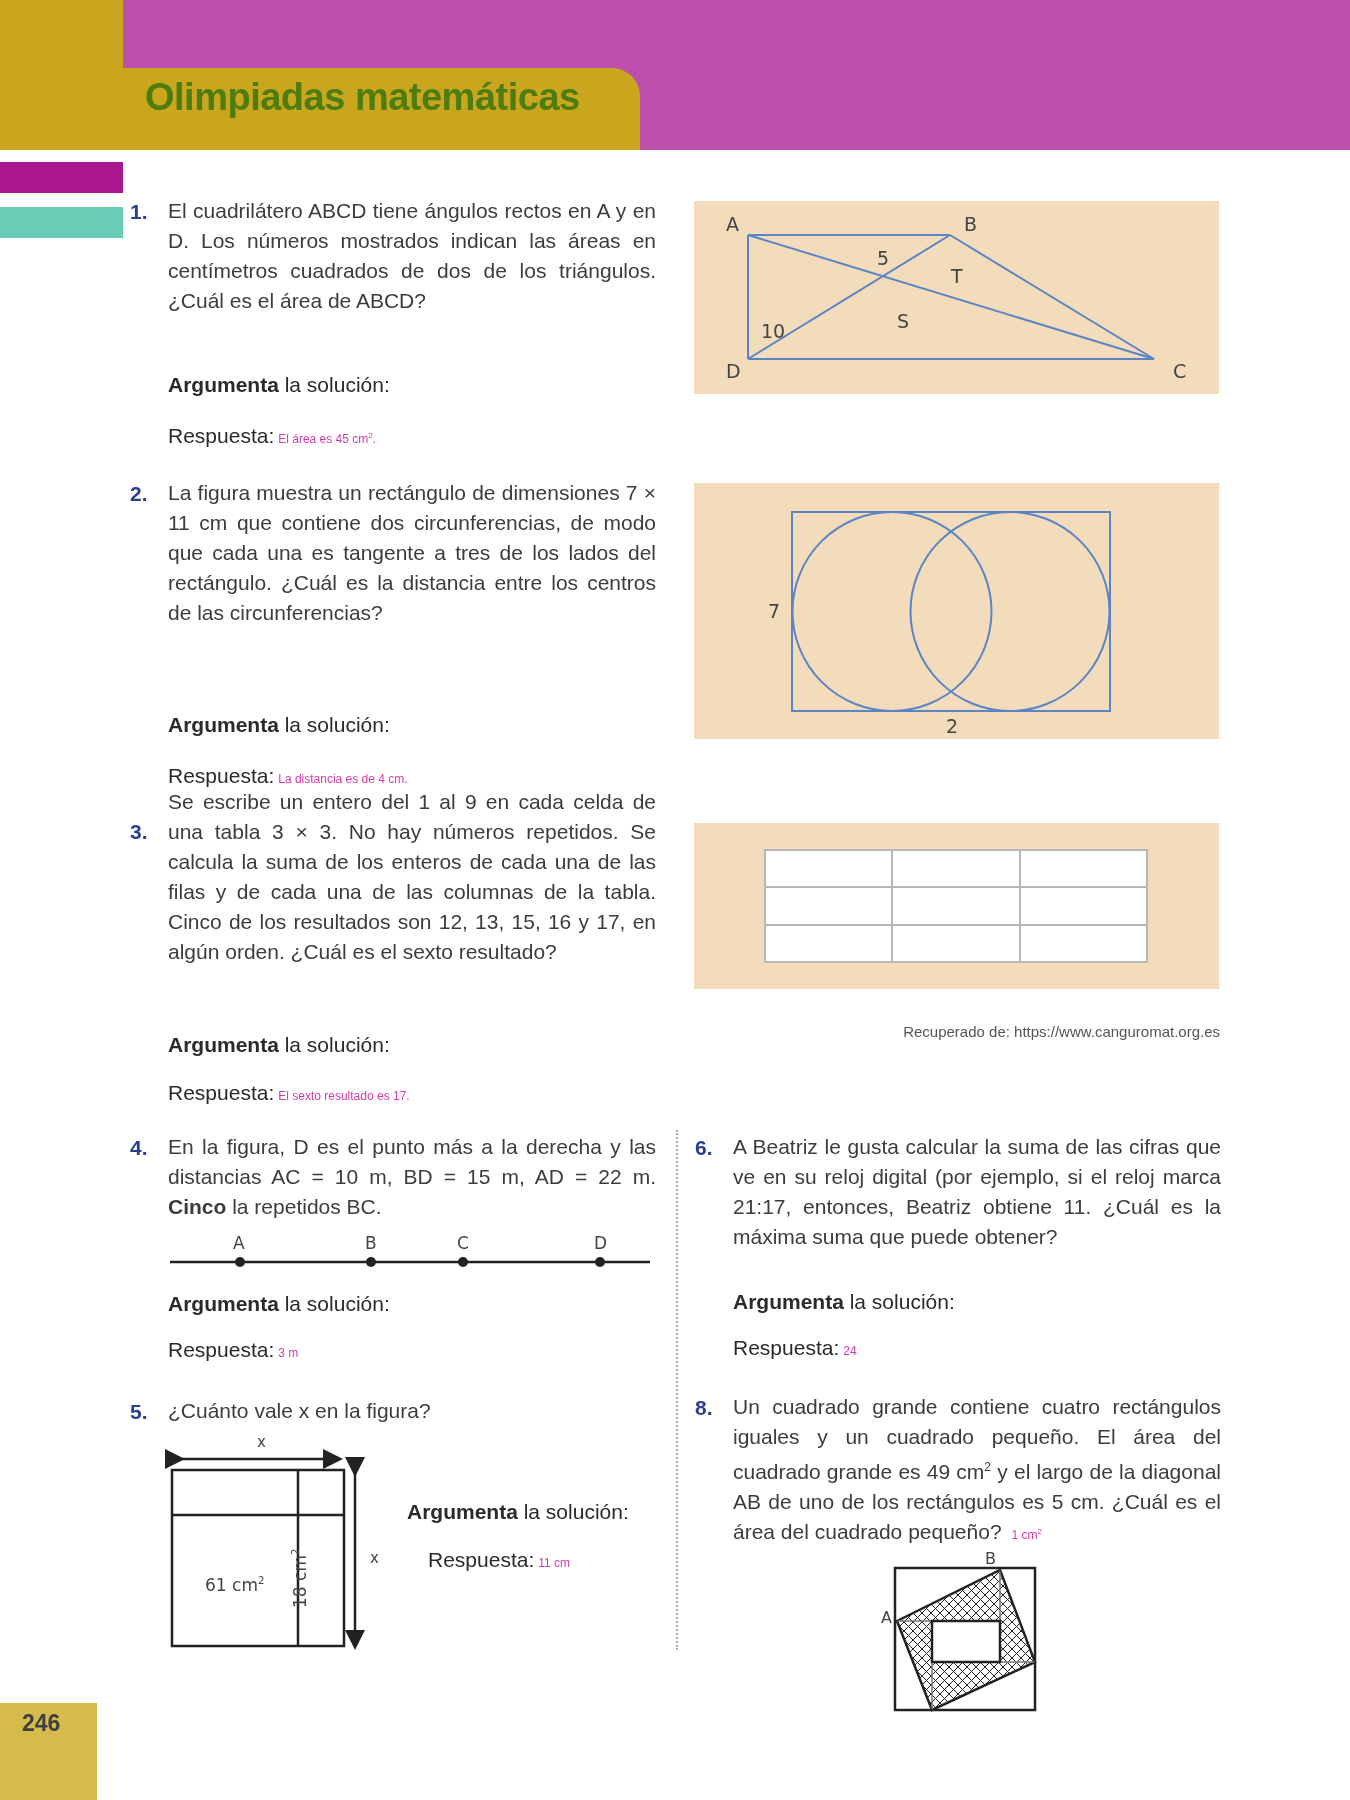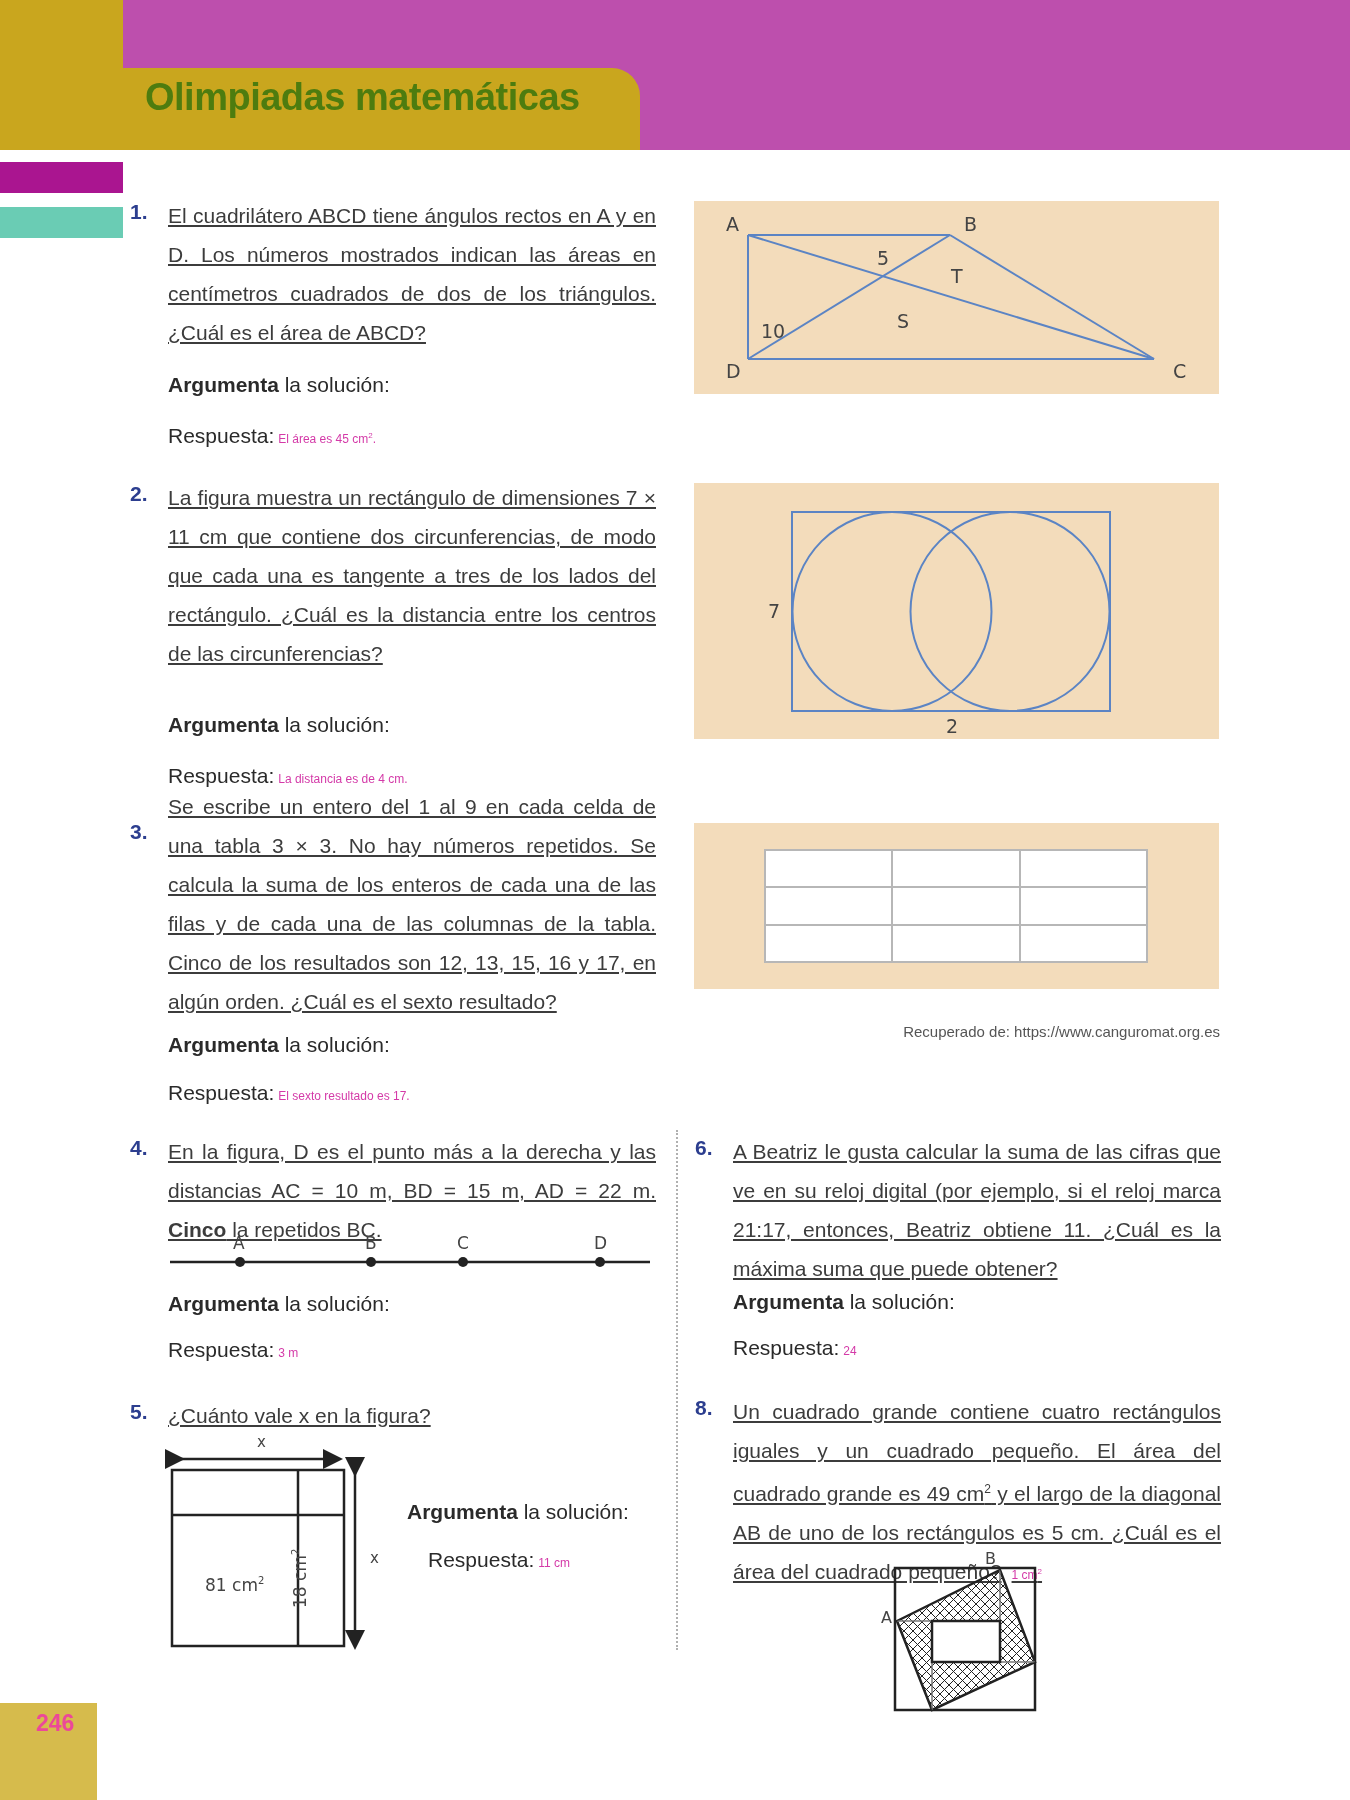--- a/index.html
+++ b/index.html
@@ -10,32 +10,32 @@
   .abs { position: absolute; }
   
   .hdr-purple { left: 123px; top: 0; width: 1227px; height: 150px; background: #bd4fad; }
   .hdr-gold-left { left: 0; top: 0; width: 123px; height: 150px; background: #c9a61e; }
   .hdr-gold-tab { left: 0; top: 68px; width: 640px; height: 82px; background: #c9a61e; border-top-right-radius: 28px; }
   .hdr-title { left: 145px; top: 76px; font-size: 38px; font-weight: bold; color: #4d7c0f; letter-spacing: -0.5px; white-space: nowrap; }
   .bar-magenta { left: 0; top: 162px; width: 123px; height: 31px; background: #aa1590; }
   .bar-teal { left: 0; top: 207px; width: 123px; height: 31px; background: #6accb4; }
 
   .num { position: absolute; font-weight: bold; color: #2c3e8f; font-size: 21px; }
-  .ptext { position: absolute; font-size: 21px; line-height: 39px; color: #3c3c3c; text-align: justify; text-decoration: underline; }
+  .ptext { position: absolute; font-size: 21px; line-height: 30px; color: #3c3c3c; text-align: justify; }
   .ptext.last { text-align-last: left; }
   .arg, .resp { position: absolute; font-size: 21px; color: #2a2a2a; white-space: nowrap; }
   .arg b { font-weight: bold; }
   .ans { font-size: 12px; color: #d43aa8; margin-left: 4px; }
   .ans sup { font-size: 8px; }
   .panel { position: absolute; background: #f3dcbb; }
   .lbl { position: absolute; font-size: 19px; color: #444; font-family: "DejaVu Sans", sans-serif; }
   .source { right: 130px; top: 1023px; font-size: 15px; color: #555; white-space: nowrap; }
   .divider { left: 676px; top: 1130px; width: 0; height: 520px; border-left: 2px dotted #b0b0b0; }
   .page-num-box { left: 0; top: 1703px; width: 97px; height: 97px; background: #d6bb4c; }
-  .page-num { left: 36px; top: 1710px; font-size: 23px; font-weight: bold; color: #ec4899; }
+  .page-num { left: 22px; top: 1710px; font-size: 23px; font-weight: bold; color: #404040; }
   svg { position: absolute; overflow: visible; }
   .grid3 { position: absolute; left: 764px; top: 849px; width: 384px; height: 114px; border-collapse: collapse; background: #fff; }
   .grid3 td { border: 2px solid #b7b7b7; }
 </style>
 </head>
 <body>
 
 <div class="abs hdr-purple"></div>
 <div class="abs hdr-gold-left"></div>
 <div class="abs hdr-gold-tab"></div>
@@ -140,21 +140,21 @@
   <line x1="10" y1="19" x2="168" y2="19" stroke="#222" stroke-width="2.5" marker-start="url(#ah)" marker-end="url(#ah)"></line>
   <line x1="185" y1="32" x2="185" y2="205" stroke="#222" stroke-width="2.5" marker-start="url(#ah)" marker-end="url(#ah)"></line>
   <g stroke="#222" stroke-width="2.5" fill="none">
     <rect x="2" y="30" width="172" height="176"></rect>
     <line x1="2" y1="75" x2="174" y2="75"></line>
     <line x1="128" y1="30" x2="128" y2="206"></line>
   </g>
 </svg>
 <div class="lbl" style="left:257px; top:1433px; font-size:15px;">x</div>
 <div class="lbl" style="left:370px; top:1549px; font-size:15px;">x</div>
-<div class="lbl" style="left:205px; top:1575px; font-size:17px;"><span>81 cm</span><sup style="font-size:10px">2</sup></div>
+<div class="lbl" style="left:205px; top:1575px; font-size:17px;"><span>61 cm</span><sup style="font-size:10px">2</sup></div>
 <div class="lbl" style="left:290px; top:1608px; font-size:17px; transform: rotate(-90deg); transform-origin: left top; white-space:nowrap;"><span>18 cm</span><sup style="font-size:10px">2</sup></div>
 <div class="arg" style="left:407px; top:1500px;"><b>Argumenta</b><span> la solución:</span></div>
 <div class="resp" style="left:428px; top:1548px;"><span>Respuesta:</span><span class="ans">11 cm</span></div>
 
 <div class="num" style="left:695px; top:1136px;">6.</div>
 <div class="ptext last" style="left:733px; top:1132px; width:488px;">A Beatriz le gusta calcular la suma de las cifras que ve en su reloj digital (por ejemplo, si el reloj marca 21:17, entonces, Beatriz obtiene 11. ¿Cuál es la máxima suma que puede obtener?</div>
 <div class="arg" style="left:733px; top:1290px;"><b>Argumenta</b><span> la solución:</span></div>
 <div class="resp" style="left:733px; top:1336px;"><span>Respuesta:</span><span class="ans">24</span></div>
 
 <div class="num" style="left:695px; top:1396px;">8.</div>

